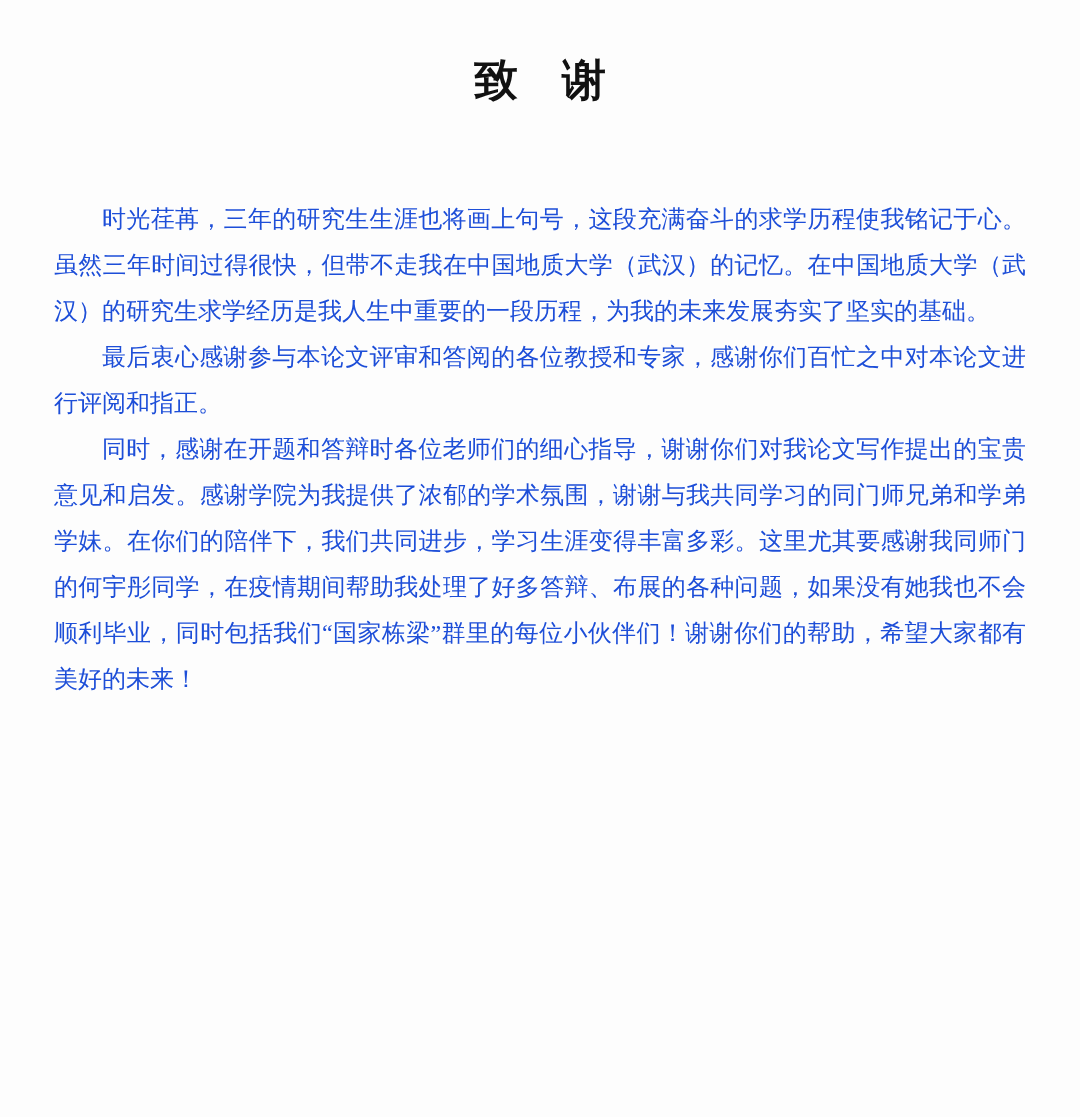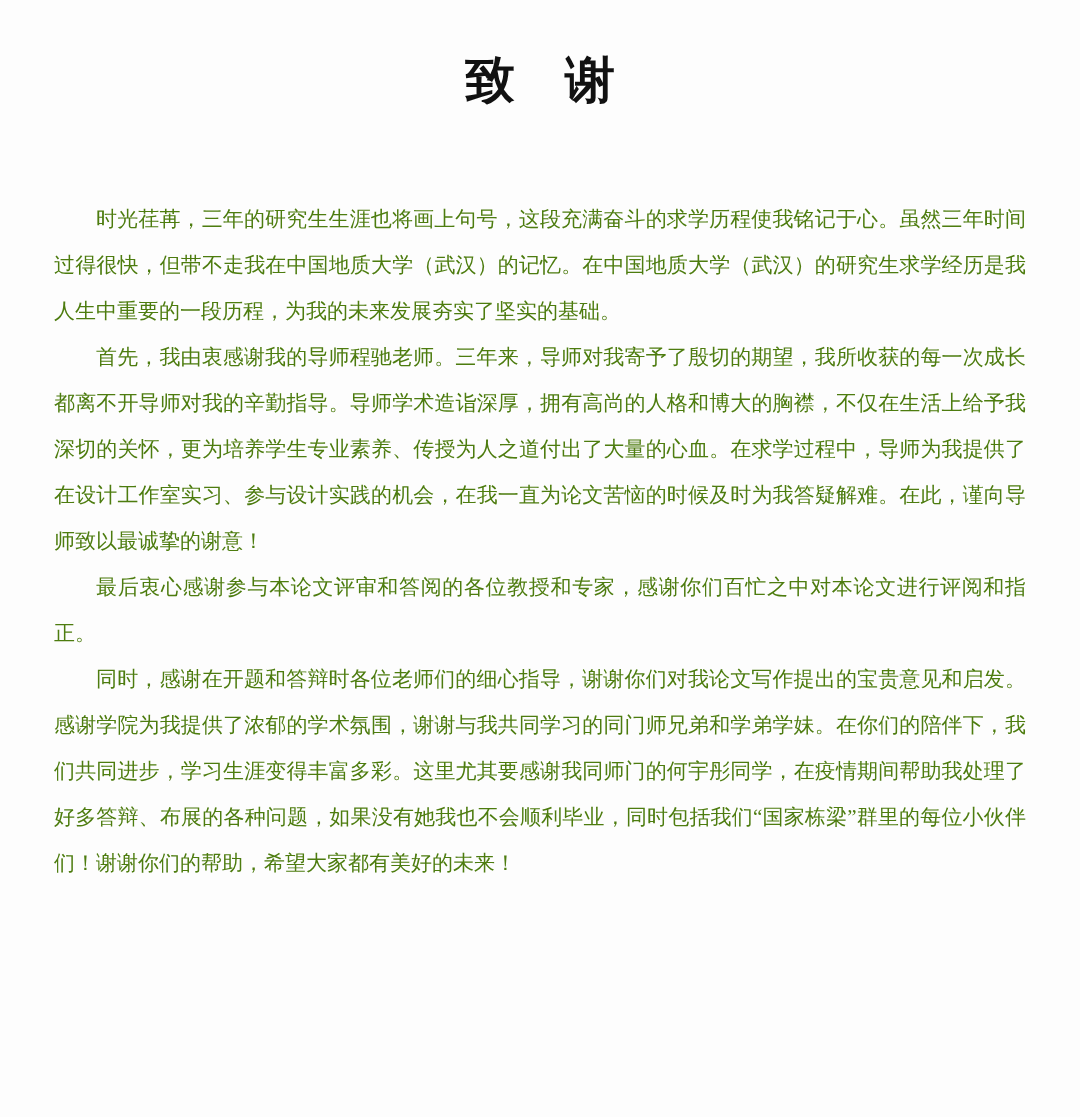--- a/index.html
+++ b/index.html
@@ -16,44 +16,43 @@
     box-sizing: border-box;
     width: 1080px;
     height: 1117px;
     padding: 56px 54px 0 54px;
     background: #fdfdfd;
   }
   .title {
     margin: 0;
     text-align: center;
     font-family: "Liberation Sans", sans-serif;
-    font-size: 50px;
+    font-size: 44px;
     line-height: 48px;
     font-weight: 700;
     color: #111111;
     white-space: pre;
   }
   .content {
     margin-top: 92px;
     font-family: "Liberation Serif", serif;
-    font-size: 21px;
+    font-size: 24px;
     line-height: 46px;
-    color: #4d7c0f;
+    color: #1d4ed8;
     text-align: justify;
   }
   .content p {
     margin: 0;
     padding: 0;
     text-indent: 2em;
   }
 </style>
 </head>
 <body>
 
 <div class="page">
   <h1 class="title">致　谢</h1>
   <div class="content">
     <p>时光荏苒，三年的研究生生涯也将画上句号，这段充满奋斗的求学历程使我铭记于心。虽然三年时间过得很快，但带不走我在中国地质大学（武汉）的记忆。在中国地质大学（武汉）的研究生求学经历是我人生中重要的一段历程，为我的未来发展夯实了坚实的基础。</p>
-    <p>首先，我由衷感谢我的导师程驰老师。三年来，导师对我寄予了殷切的期望，我所收获的每一次成长都离不开导师对我的辛勤指导。导师学术造诣深厚，拥有高尚的人格和博大的胸襟，不仅在生活上给予我深切的关怀，更为培养学生专业素养、传授为人之道付出了大量的心血。在求学过程中，导师为我提供了在设计工作室实习、参与设计实践的机会，在我一直为论文苦恼的时候及时为我答疑解难。在此，谨向导师致以最诚挚的谢意！</p>
     <p>最后衷心感谢参与本论文评审和答阅的各位教授和专家，感谢你们百忙之中对本论文进行评阅和指正。</p>
     <p>同时，感谢在开题和答辩时各位老师们的细心指导，谢谢你们对我论文写作提出的宝贵意见和启发。感谢学院为我提供了浓郁的学术氛围，谢谢与我共同学习的同门师兄弟和学弟学妹。在你们的陪伴下，我们共同进步，学习生涯变得丰富多彩。这里尤其要感谢我同师门的何宇彤同学，在疫情期间帮助我处理了好多答辩、布展的各种问题，如果没有她我也不会顺利毕业，同时包括我们“国家栋梁”群里的每位小伙伴们！谢谢你们的帮助，希望大家都有美好的未来！</p>
   </div>
 </div>
 
 </body></html>

